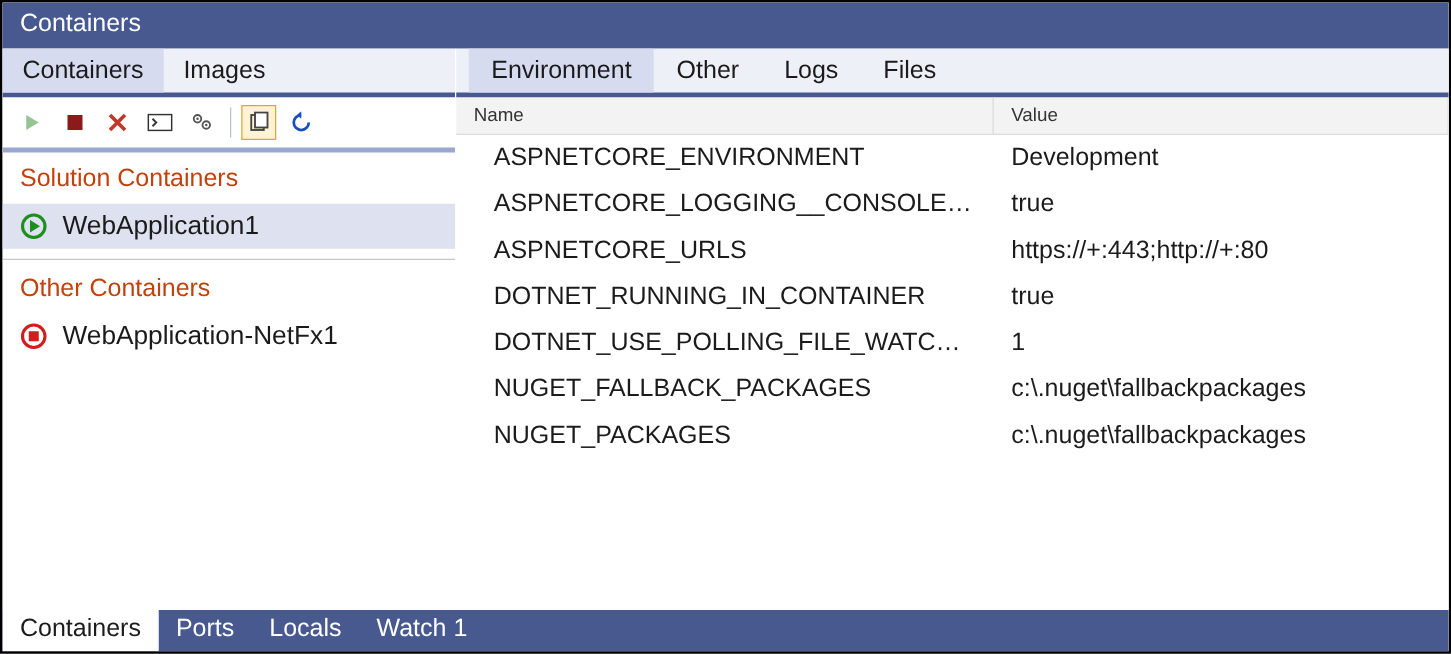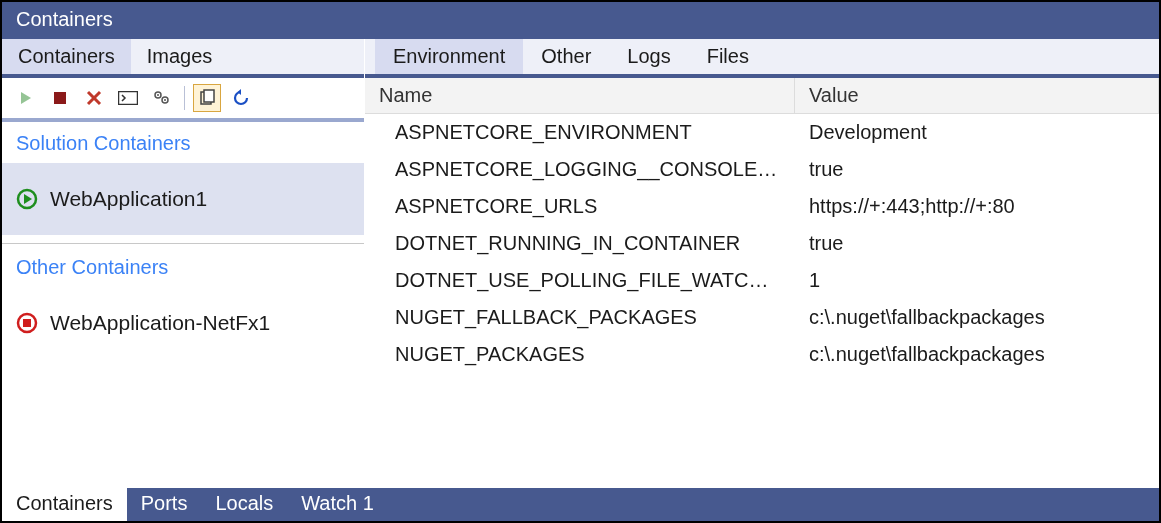--- a/index.html
+++ b/index.html
@@ -74,29 +74,29 @@
     border: 1px solid transparent;
   }
   .tbtn.selected {
     background: #fff3d6;
     border: 1px solid #d9a640;
   }
   .tbtn.disabled { opacity: .5; cursor: default; }
   
   .panel-body { flex:1; overflow:auto; }
   .section-label {
-    color: #3b82f6;
+    color: #c2410c;
     font-size: 20px;
     padding: 10px 14px 8px;
   }
   .container-item {
     display: flex;
     align-items: center;
     gap: 12px;
-    padding: 24px 14px;
+    padding: 6px 14px;
     font-size: 21px;
     cursor: pointer;
   }
   .container-item.selected { background: #dde1f0; }
   .divider {
     height: 1px;
     background: #c8c8c8;
     margin: 8px 0 2px;
   }
   
@@ -121,21 +121,21 @@
   }
   .detail-tab.active { background: #d7dbf0; }
   
   .grid-header {
     display: flex;
     background: #f3f3f3;
     border-bottom: 1px solid #dcdcdc;
   }
   .grid-header .col {
     padding: 6px 14px;
-    font-size: 20px;
+    font-size: 15px;
     color: #333;
     border-right: 1px solid #dcdcdc;
   }
   .col-name { width: 430px; flex: 0 0 430px; }
   .col-value { flex: 1; }
   .grid-body { flex:1; overflow:auto; }
   .grid-row {
     display: flex;
     padding: 4px 0;
   }

